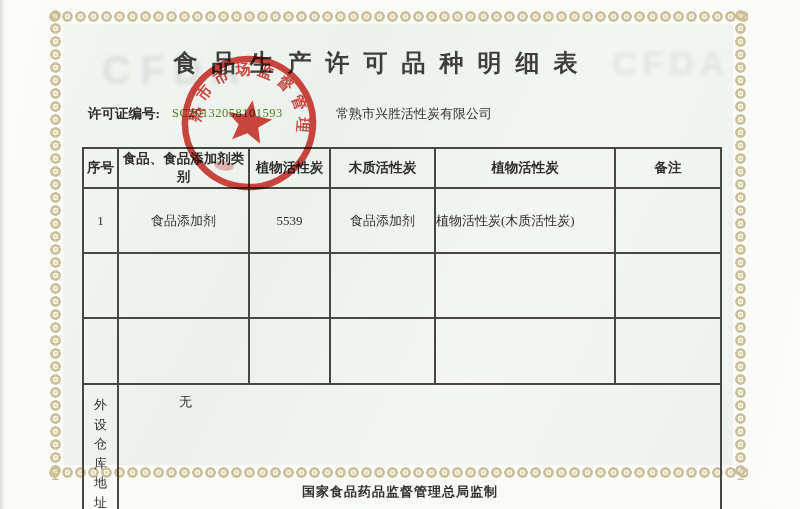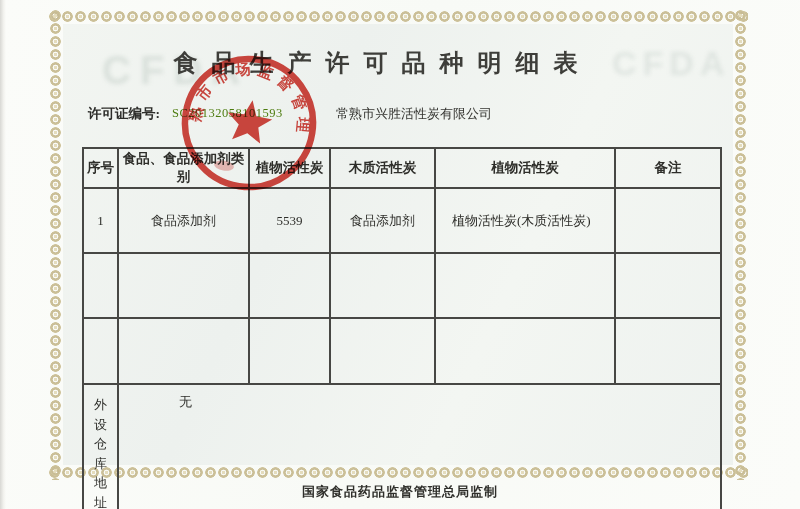--- a/index.html
+++ b/index.html
@@ -61,21 +61,21 @@
     border:2px solid #474744;font-weight:normal;
     font-size:13px;color:#2e2e2a;overflow:hidden;
   }
   table.main th{font-weight:bold;font-size:13.5px;}
   .c-seq{width:34px;} .c-cat{width:131px;} .c-code{width:81px;}
   .c-name{width:105px;} .c-det{width:180px;} .c-rem{width:106px;}
   tr.hdr{height:33px;}
   tr.r1{height:65px;} tr.r2{height:65px;} tr.r3{height:66px;}
   tr.wh{height:64px;}
   td.center{text-align:center;vertical-align:middle;}
-  td.detail{text-align:left;vertical-align:middle;padding-left:16px;}
+  td.detail{text-align:left;vertical-align:middle;padding-left:0;}
   td.wh-label{
     text-align:center;vertical-align:middle;font-weight:bold;
     line-height:1.5;padding:10px;word-break:break-all;font-size:13px;
   }
   td.wh-value{text-align:left;vertical-align:top;padding:8px 0 0 60px;}
   .footer-line{
     position:absolute;left:0;top:483px;width:800px;text-align:center;
     font-size:13px;font-weight:bold;letter-spacing:1px;color:#2f2f2b;
   }
   .stamp{

